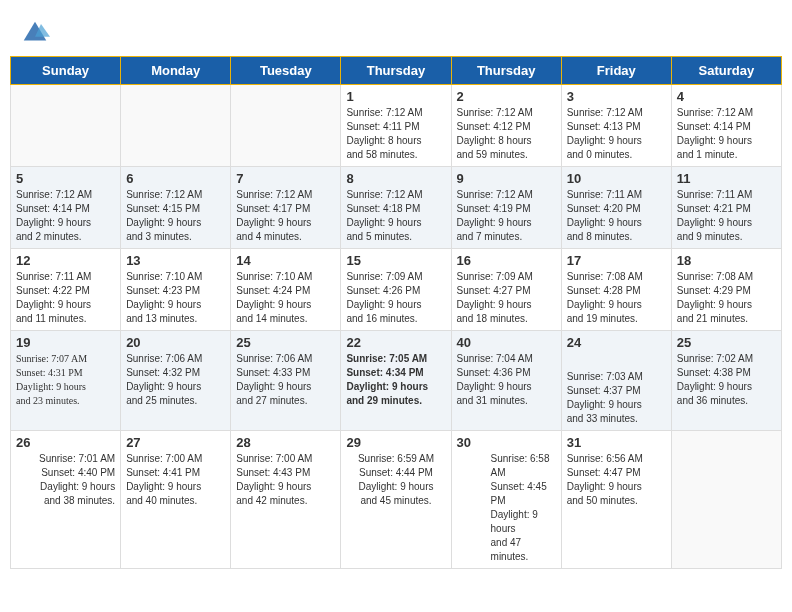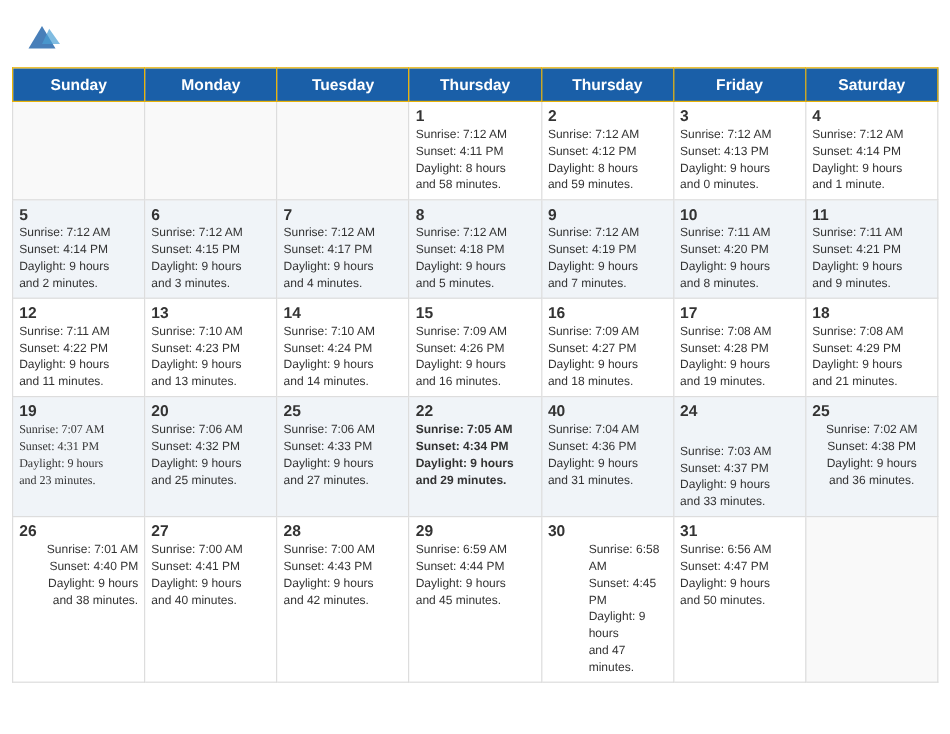--- a/index.html
+++ b/index.html
@@ -301,21 +301,21 @@
         </td>
         <td>
           <div class="day-number">24</div>
           <div class="day-info" style="white-space: pre-line; margin-top: 20px;">Sunrise: 7:03 AM
 Sunset: 4:37 PM
 Daylight: 9 hours
 and 33 minutes.</div>
         </td>
         <td>
           <div class="day-number">25</div>
-          <div class="day-info" style="white-space: pre-line; text-align: center;">Sunrise: 7:02 AM
+          <div class="day-info" style="white-space: pre-line;">Sunrise: 7:02 AM
 Sunset: 4:38 PM
 Daylight: 9 hours
 and 36 minutes.</div>
         </td>
       </tr>
       <tr>
         <td>
           <div class="day-number">26</div>
           <div class="day-info" style="white-space: pre-line; text-align: right;">Sunrise: 7:01 AM
 Sunset: 4:40 PM
@@ -331,21 +331,21 @@
         </td>
         <td>
           <div class="day-number">28</div>
           <div class="day-info" style="white-space: pre-line;">Sunrise: 7:00 AM
 Sunset: 4:43 PM
 Daylight: 9 hours
 and 42 minutes.</div>
         </td>
         <td>
           <div class="day-number">29</div>
-          <div class="day-info" style="white-space: pre-line;">Sunrise: 6:59 AM
+          <div class="day-info" style="white-space: pre-line; text-align: center;">Sunrise: 6:59 AM
 Sunset: 4:44 PM
 Daylight: 9 hours
 and 45 minutes.</div>
         </td>
         <td>
           <div class="day-number">30</div>
           <div class="day-info" style="white-space: pre-line; margin-left: 34px;">Sunrise: 6:58 AM
 Sunset: 4:45 PM
 Daylight: 9 hours
 and 47 minutes.</div>

